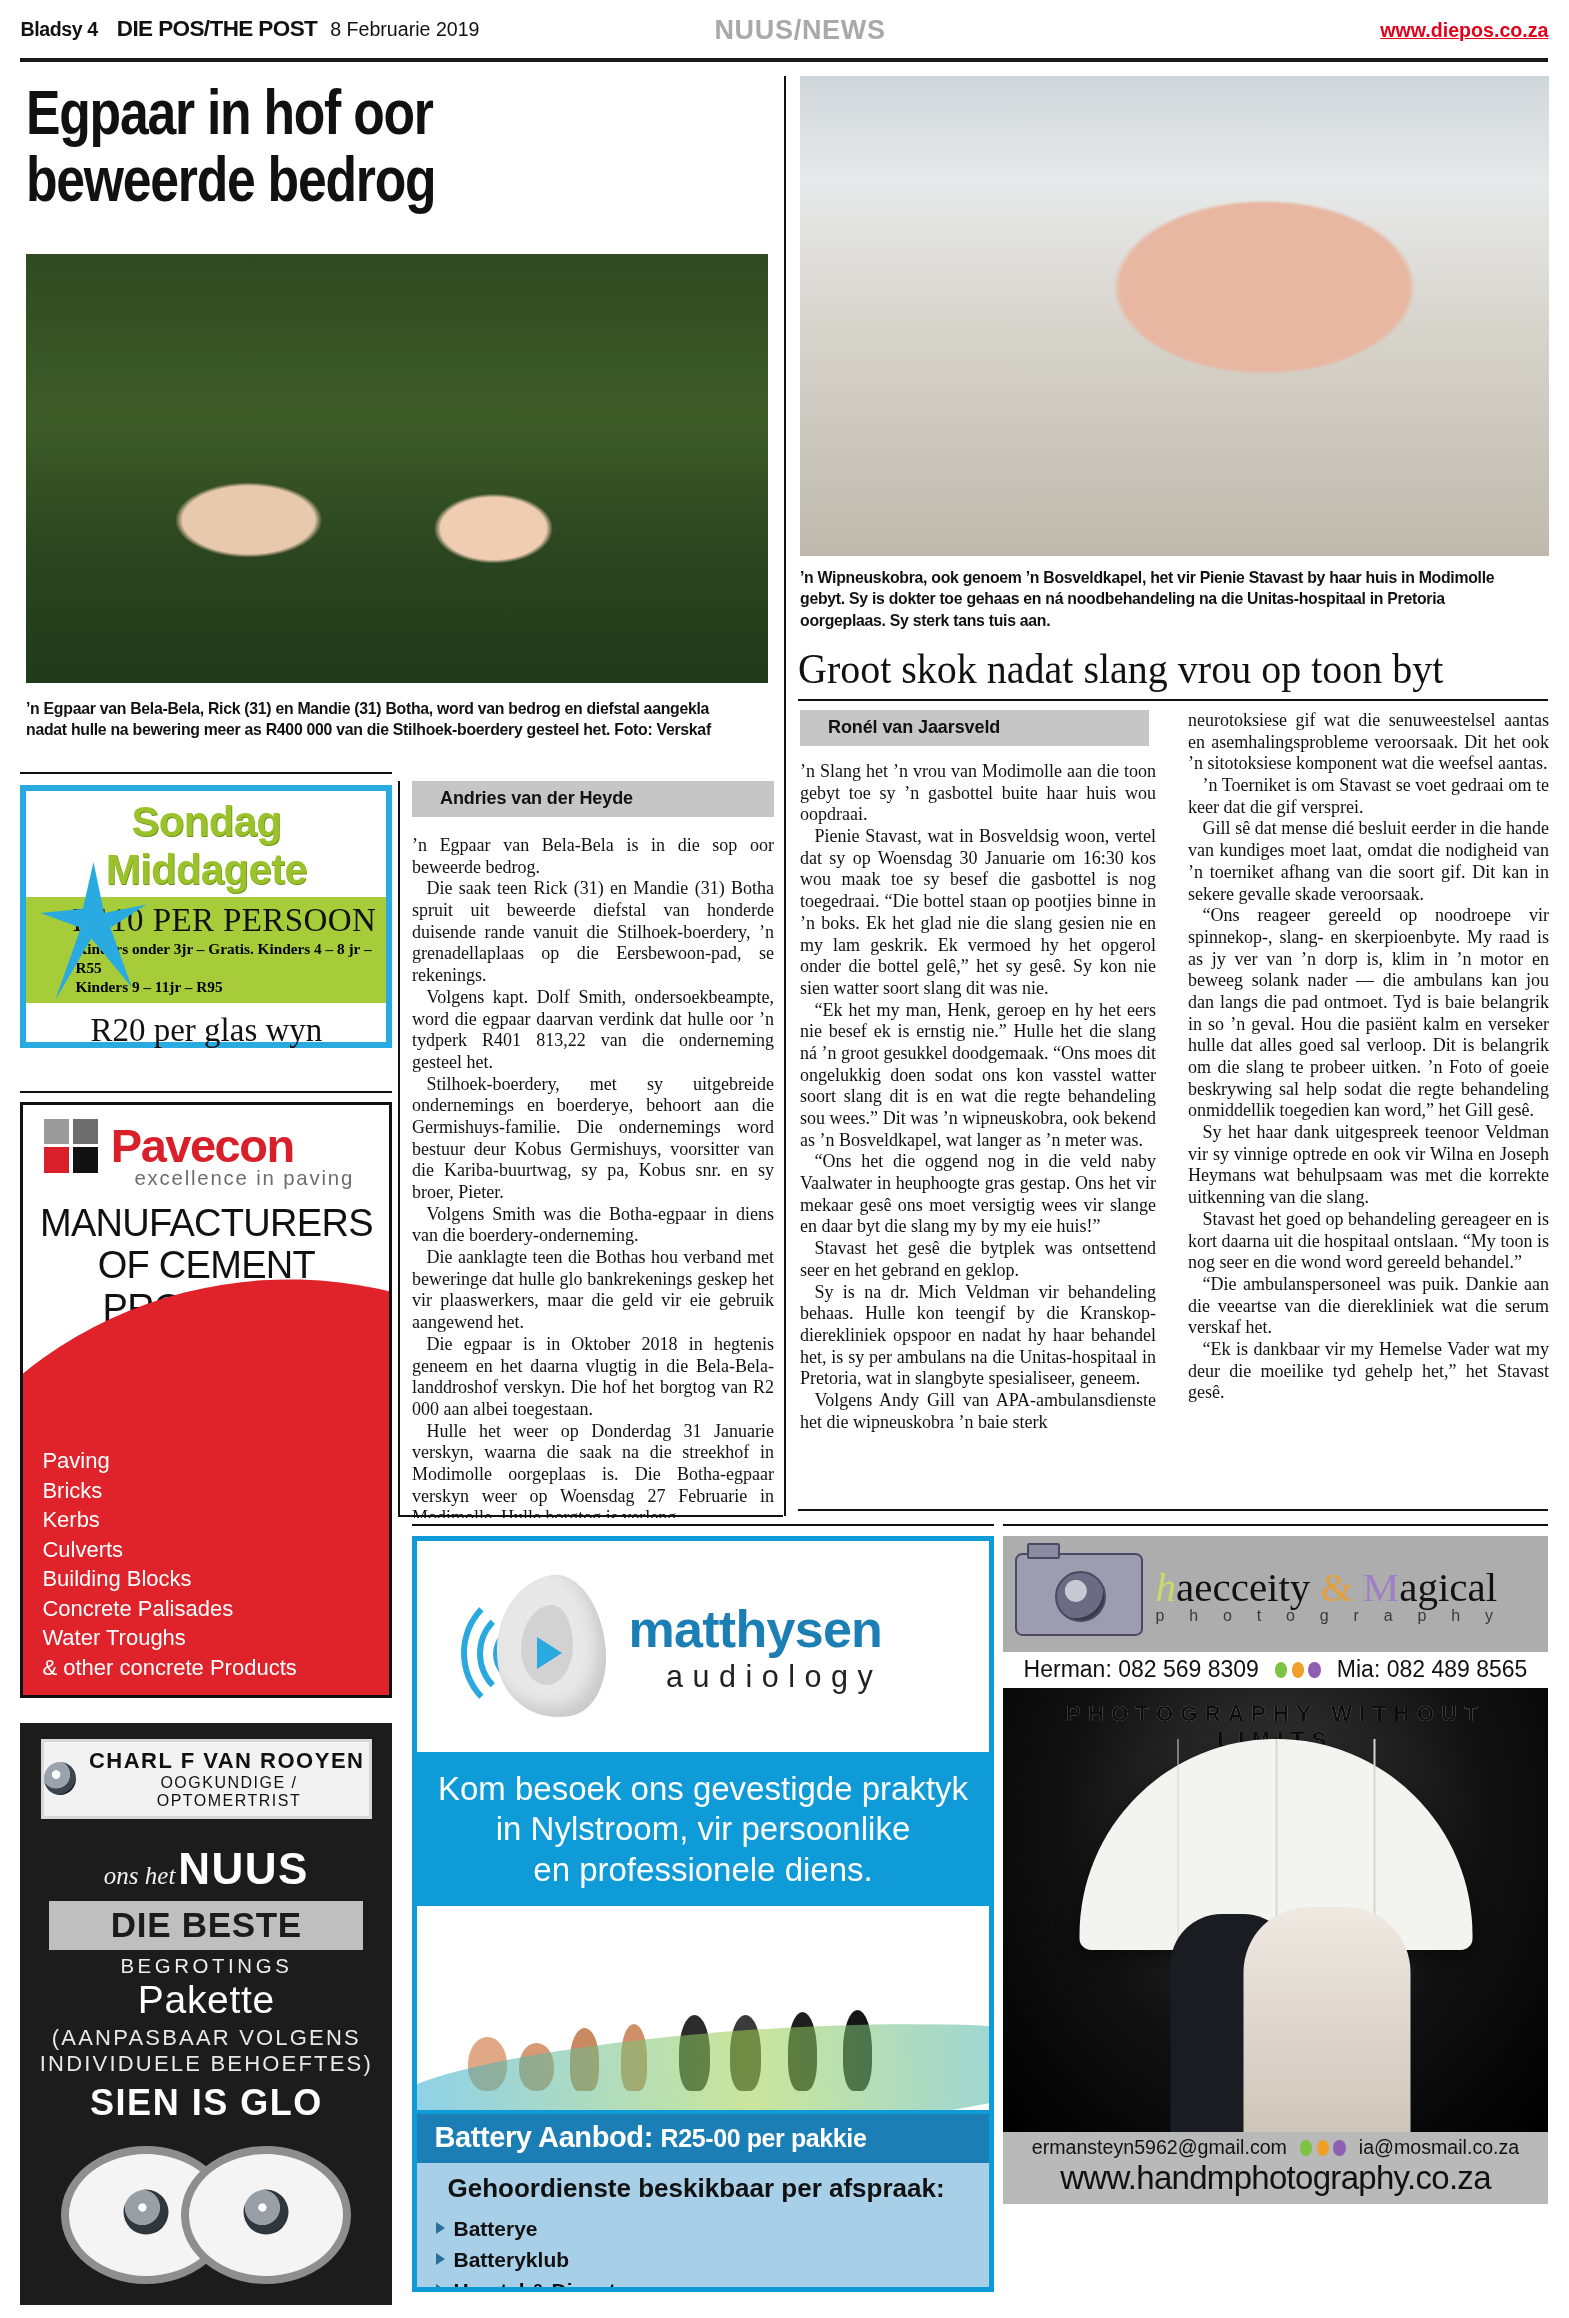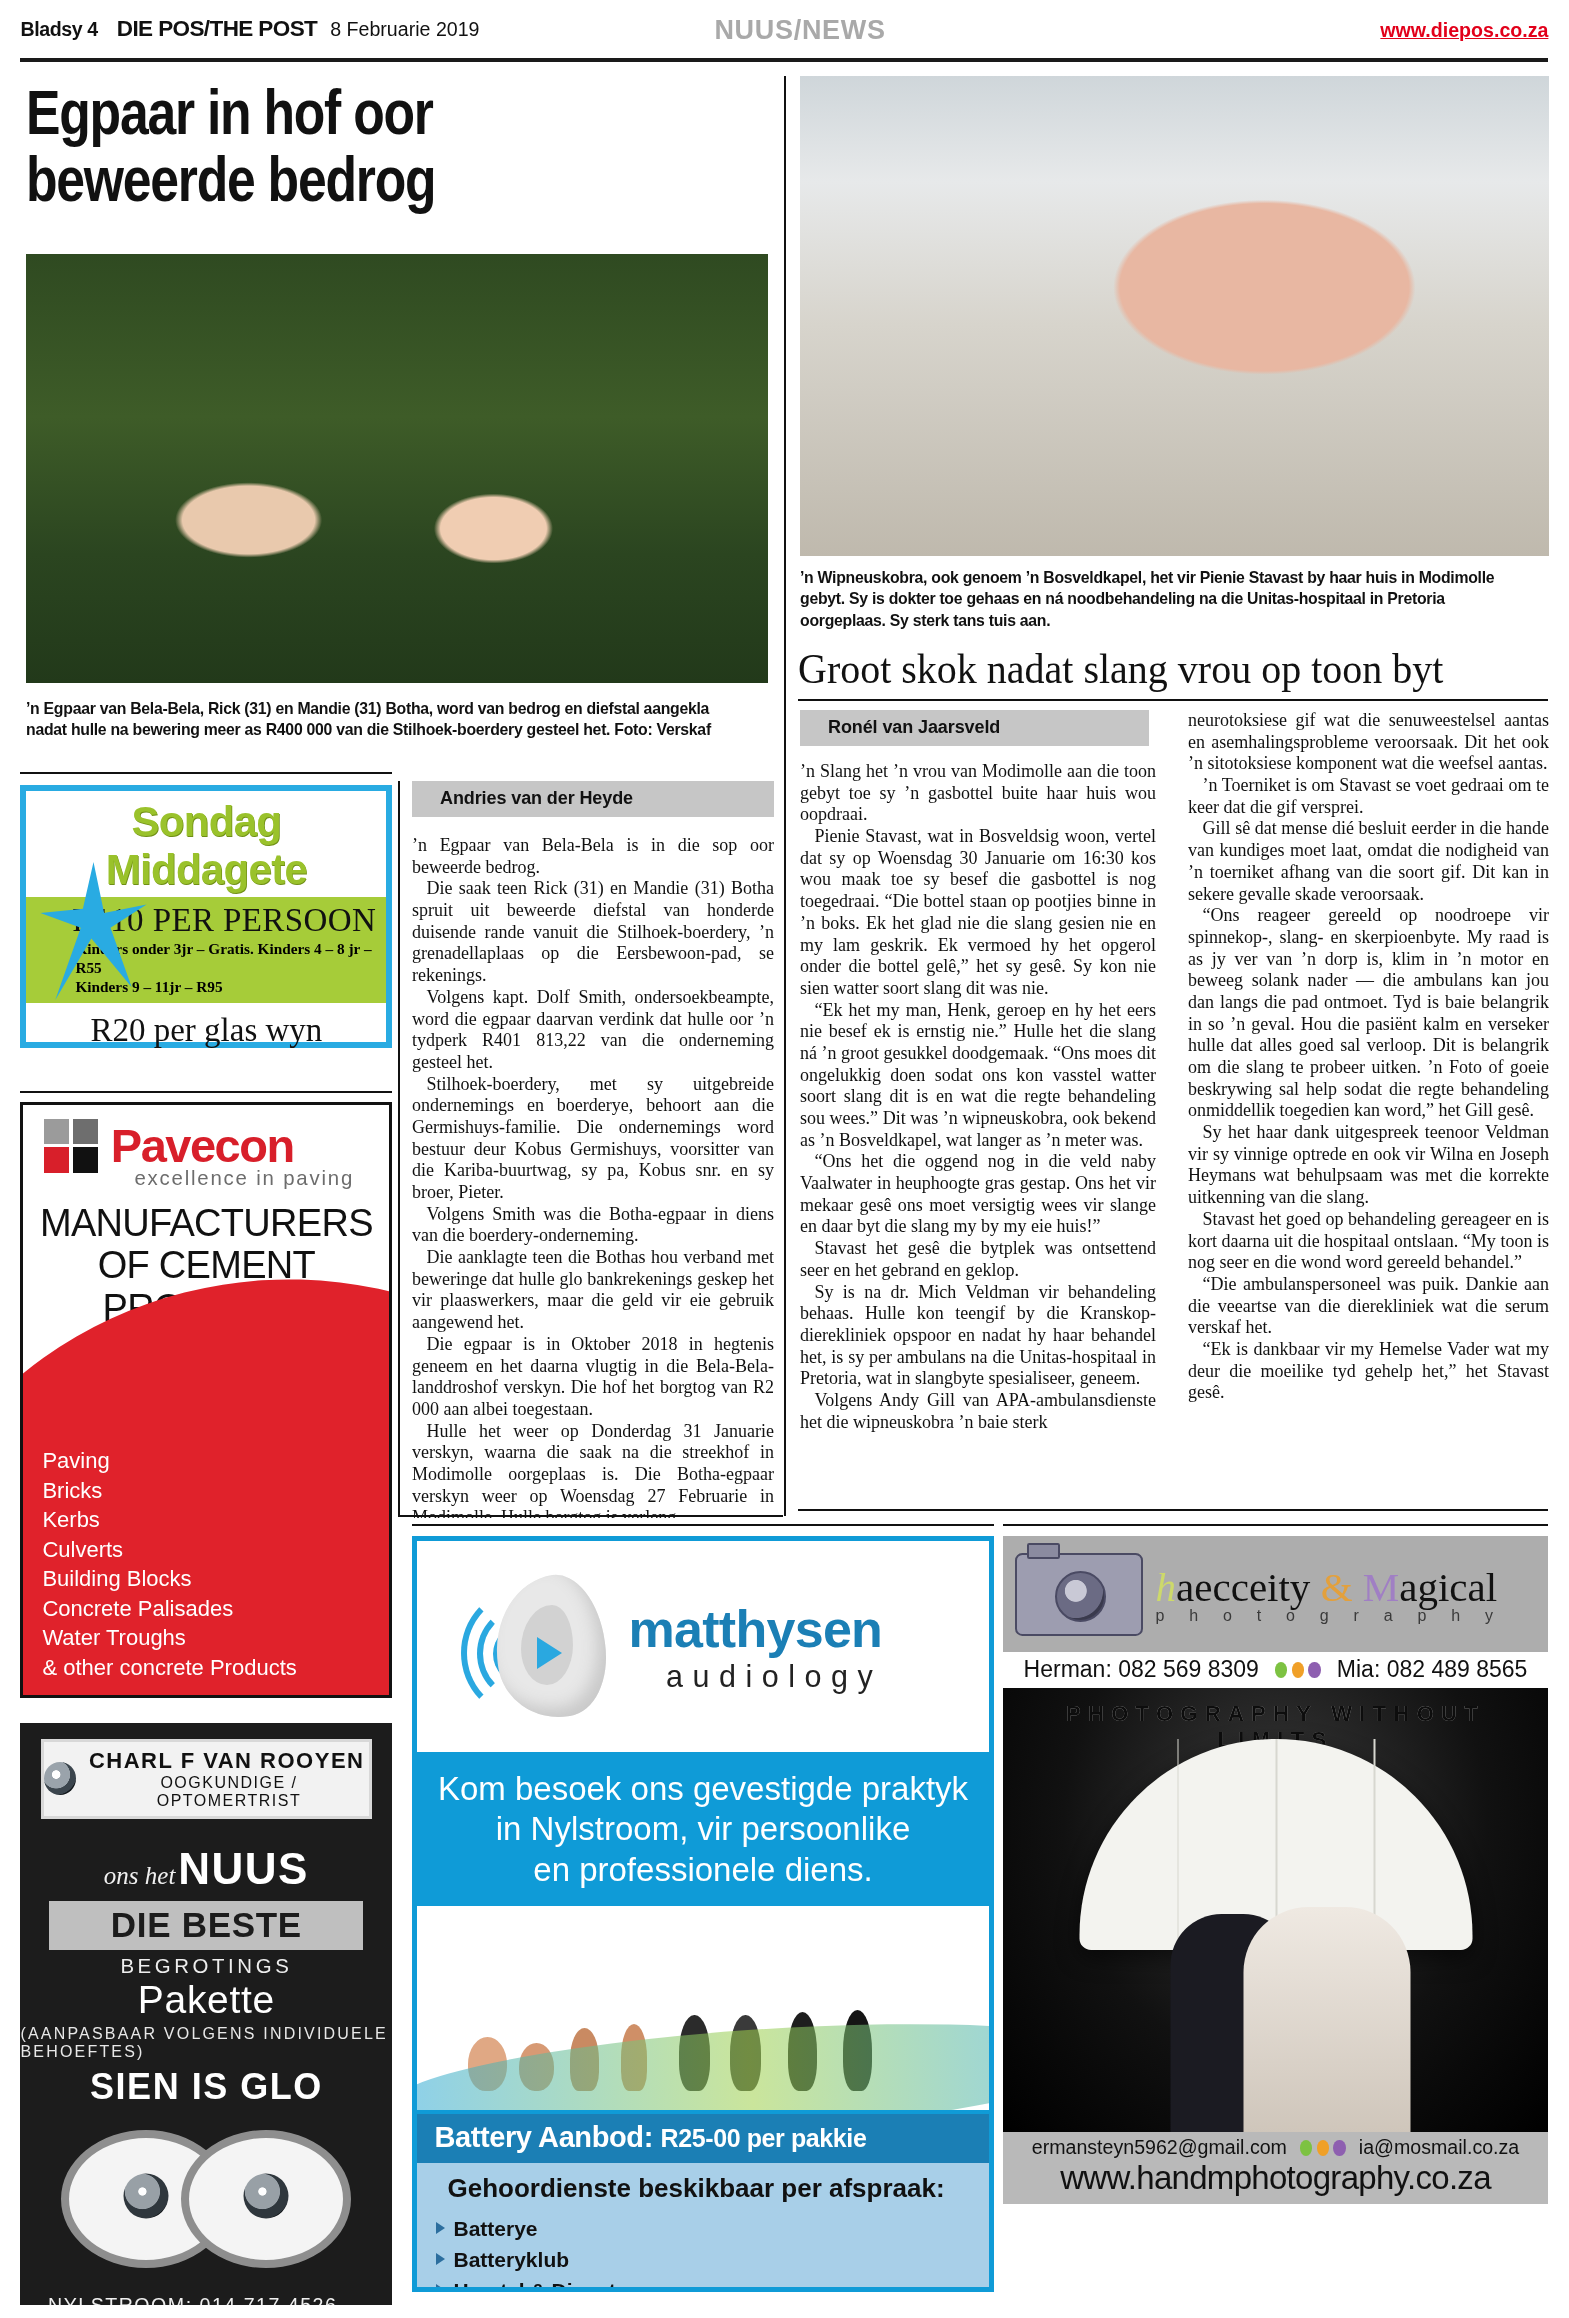--- a/index.html
+++ b/index.html
@@ -82,21 +82,21 @@
   .opt-name{font-family:"Liberation Sans",sans-serif;font-weight:bold;font-size:22px;letter-spacing:1.5px;color:#111;}
   .opt-sub{font-family:"Liberation Sans",sans-serif;font-size:16px;letter-spacing:1.5px;color:#111;text-align:center;}
   .opt-altyd{text-align:center;margin-top:25px;}
   .opt-ons{font-family:"Liberation Serif",serif;font-style:italic;font-size:25px;color:#f0f0f0;}
   .opt-big{font-family:"Liberation Sans",sans-serif;font-weight:bold;font-size:44px;color:#fff;letter-spacing:1.5px;}
   .opt-ribbon{background:#bfbfbf;margin:7.3px 29px 0 29px;padding:4.4px 0;
               font-family:"Liberation Sans",sans-serif;font-weight:bold;font-size:35px;color:#1c1c1c;
               text-align:center;letter-spacing:0.7px;}
   .opt-begr{font-family:"Liberation Sans",sans-serif;font-size:20.4px;color:#eee;letter-spacing:3.6px;text-align:center;margin-top:5.8px;}
   .opt-pak{font-family:"Liberation Sans",sans-serif;font-size:39px;color:#fff;text-align:center;letter-spacing:0.7px;}
-  .opt-aan{font-family:"Liberation Sans",sans-serif;font-size:16px;color:#e8e8e8;letter-spacing:2.2px;text-align:left;margin-top:2.9px;}
+  .opt-aan{font-family:"Liberation Sans",sans-serif;font-size:22px;color:#e8e8e8;letter-spacing:2.2px;text-align:center;margin-top:2.9px;}
   .opt-sien{font-family:"Liberation Sans",sans-serif;font-weight:bold;font-size:36px;color:#fff;text-align:center;letter-spacing:1.5px;margin-top:4.4px;}
   .glasses{position:relative;height:167px;margin-top:11.6px;}
   .lens{position:absolute;top:10.2px;width:154px;height:122px;border:8.7px solid #8e8e8e;border-radius:50%;background:#f4f4f4;}
   .lens.l{left:41px;} .lens.r{right:41px;}
   .bridge{position:absolute;left:202px;top:35px;width:38px;height:11.6px;background:#8e8e8e;border-radius:4.4px;}
   .iris{position:absolute;left:50%;top:48%;transform:translate(-50%,-50%);width:45px;height:45px;border-radius:50%;
         background:radial-gradient(circle at 42% 40%,#fff 0 10%,#98a0a6 12% 46%,#2f373d 48% 72%,#0c1013 74% 100%);}
   .opt-tel{font-family:"Liberation Sans",sans-serif;font-size:19.6px;color:#efefef;letter-spacing:1.5px;
            line-height:1.42;text-align:right;padding-right:55px;margin-top:5.8px;}
 

